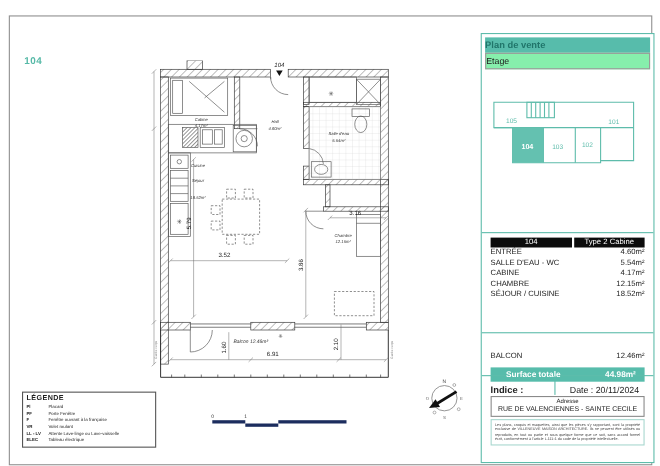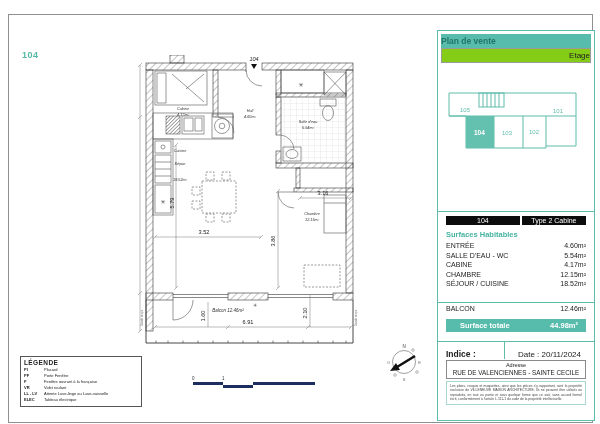--- a/index.html
+++ b/index.html
@@ -25,29 +25,29 @@
   #scalebar{left:186px;top:376px;width:140px;height:14px}
   .sb-seg{position:absolute;height:3px;background:#1c2d5e}
   .sb-num{position:absolute;font-size:4.5px;top:0;color:#333}
 
   
   #compass{left:384px;top:334px;width:40px;height:52px}
 
   
   #sidebar{left:437px;top:30px;width:158px;height:391px;border:1px solid #5ebcab;background:#fff;box-sizing:border-box}
   .hdr{margin:3px 3px 0;height:14px;background:#57bcab;color:#20756a;font-weight:bold;font-size:8.5px;text-align:left;line-height:15px}
-  .floor{margin:0 3px;height:13px;border:1px solid #9a9a9a;text-align:right;font-size:8px;line-height:13px;color:#222;background:#84cc16}
+  .floor{margin:0 3px;height:13px;border:1px solid #9a9a9a;text-align:left;font-size:8px;line-height:13px;color:#222;background:#86efac}
   #keyplan{display:block;margin:22px auto 0}
   #sec2{border-top:1px solid #5ebcab;height:91px;padding:4px 8px;box-sizing:border-box;margin-top:48px}
   .tbl-hdr{display:flex;gap:2px}
   .tbl-hdr div{background:#0c0c0c;color:#fff;font-size:7px;text-align:center;line-height:9.5px;height:9px}
   .c1{flex:1.15}.c2{flex:1}
   .sh{color:#45b3a0;font-weight:bold;font-size:7.5px;margin-top:5px;margin-bottom:2px}
   .srow{display:flex;justify-content:space-between;font-size:7px;line-height:9.6px}
-  #sec3{border-top:1px solid #5ebcab;height:39px;padding:1px 8px 0;box-sizing:border-box}
+  #sec3{border-top:1px solid #5ebcab;height:39px;padding:16px 8px 0;box-sizing:border-box}
   .total{margin-top:5px;height:13px;background:#57bcab;color:#fff;font-weight:bold;font-size:7.5px;display:flex;justify-content:space-between;align-items:center;padding:0 8px 0 14px}
   #sec4{border-top:1px solid #5ebcab}
   .meta-row{display:flex;height:17px;align-items:flex-end}
   .indice{width:66px;padding-left:8px;font-weight:bold;font-size:8.5px;box-sizing:border-box}
   .meta-div{width:1px;height:17px;background:#5ebcab}
   .date{flex:1;text-align:center;font-weight:normal;font-size:8px}
   .addr{margin:1px 8px 2px;border:1px solid #8a8a8a;text-align:center;padding:1px 2px 2px}
   .addr .t{font-size:5.5px}
   .addr .v{font-size:6.3px;margin-top:1px}
   .legal{margin:0 8px;border:1px solid #a8d8cf;padding:2px 3px;font-size:3.4px;line-height:1.3;color:#444;text-align:justify}
@@ -319,21 +319,20 @@
     <text x="33" y="50" font-size="6.5" fill="#ffffff" font-weight="bold">104</text>
     <text x="61" y="50" font-size="6" fill="#5ebcab">103</text>
     <text x="88" y="49" font-size="6" fill="#5ebcab">102</text>
   </svg>
 
   <div id="sec2">
     <div class="tbl-hdr">
       <div class="c1">104</div>
       <div class="c2">Type 2 Cabine</div>
     </div>
-    <div class="sh">Surfaces Habitables</div>
     <div class="srow">
         <span>ENTRÉE</span>
         <span>4.60m²</span>
       </div>
     <div class="srow">
         <span>SALLE D'EAU - WC</span>
         <span>5.54m²</span>
       </div>
     <div class="srow">
         <span>CABINE</span>

